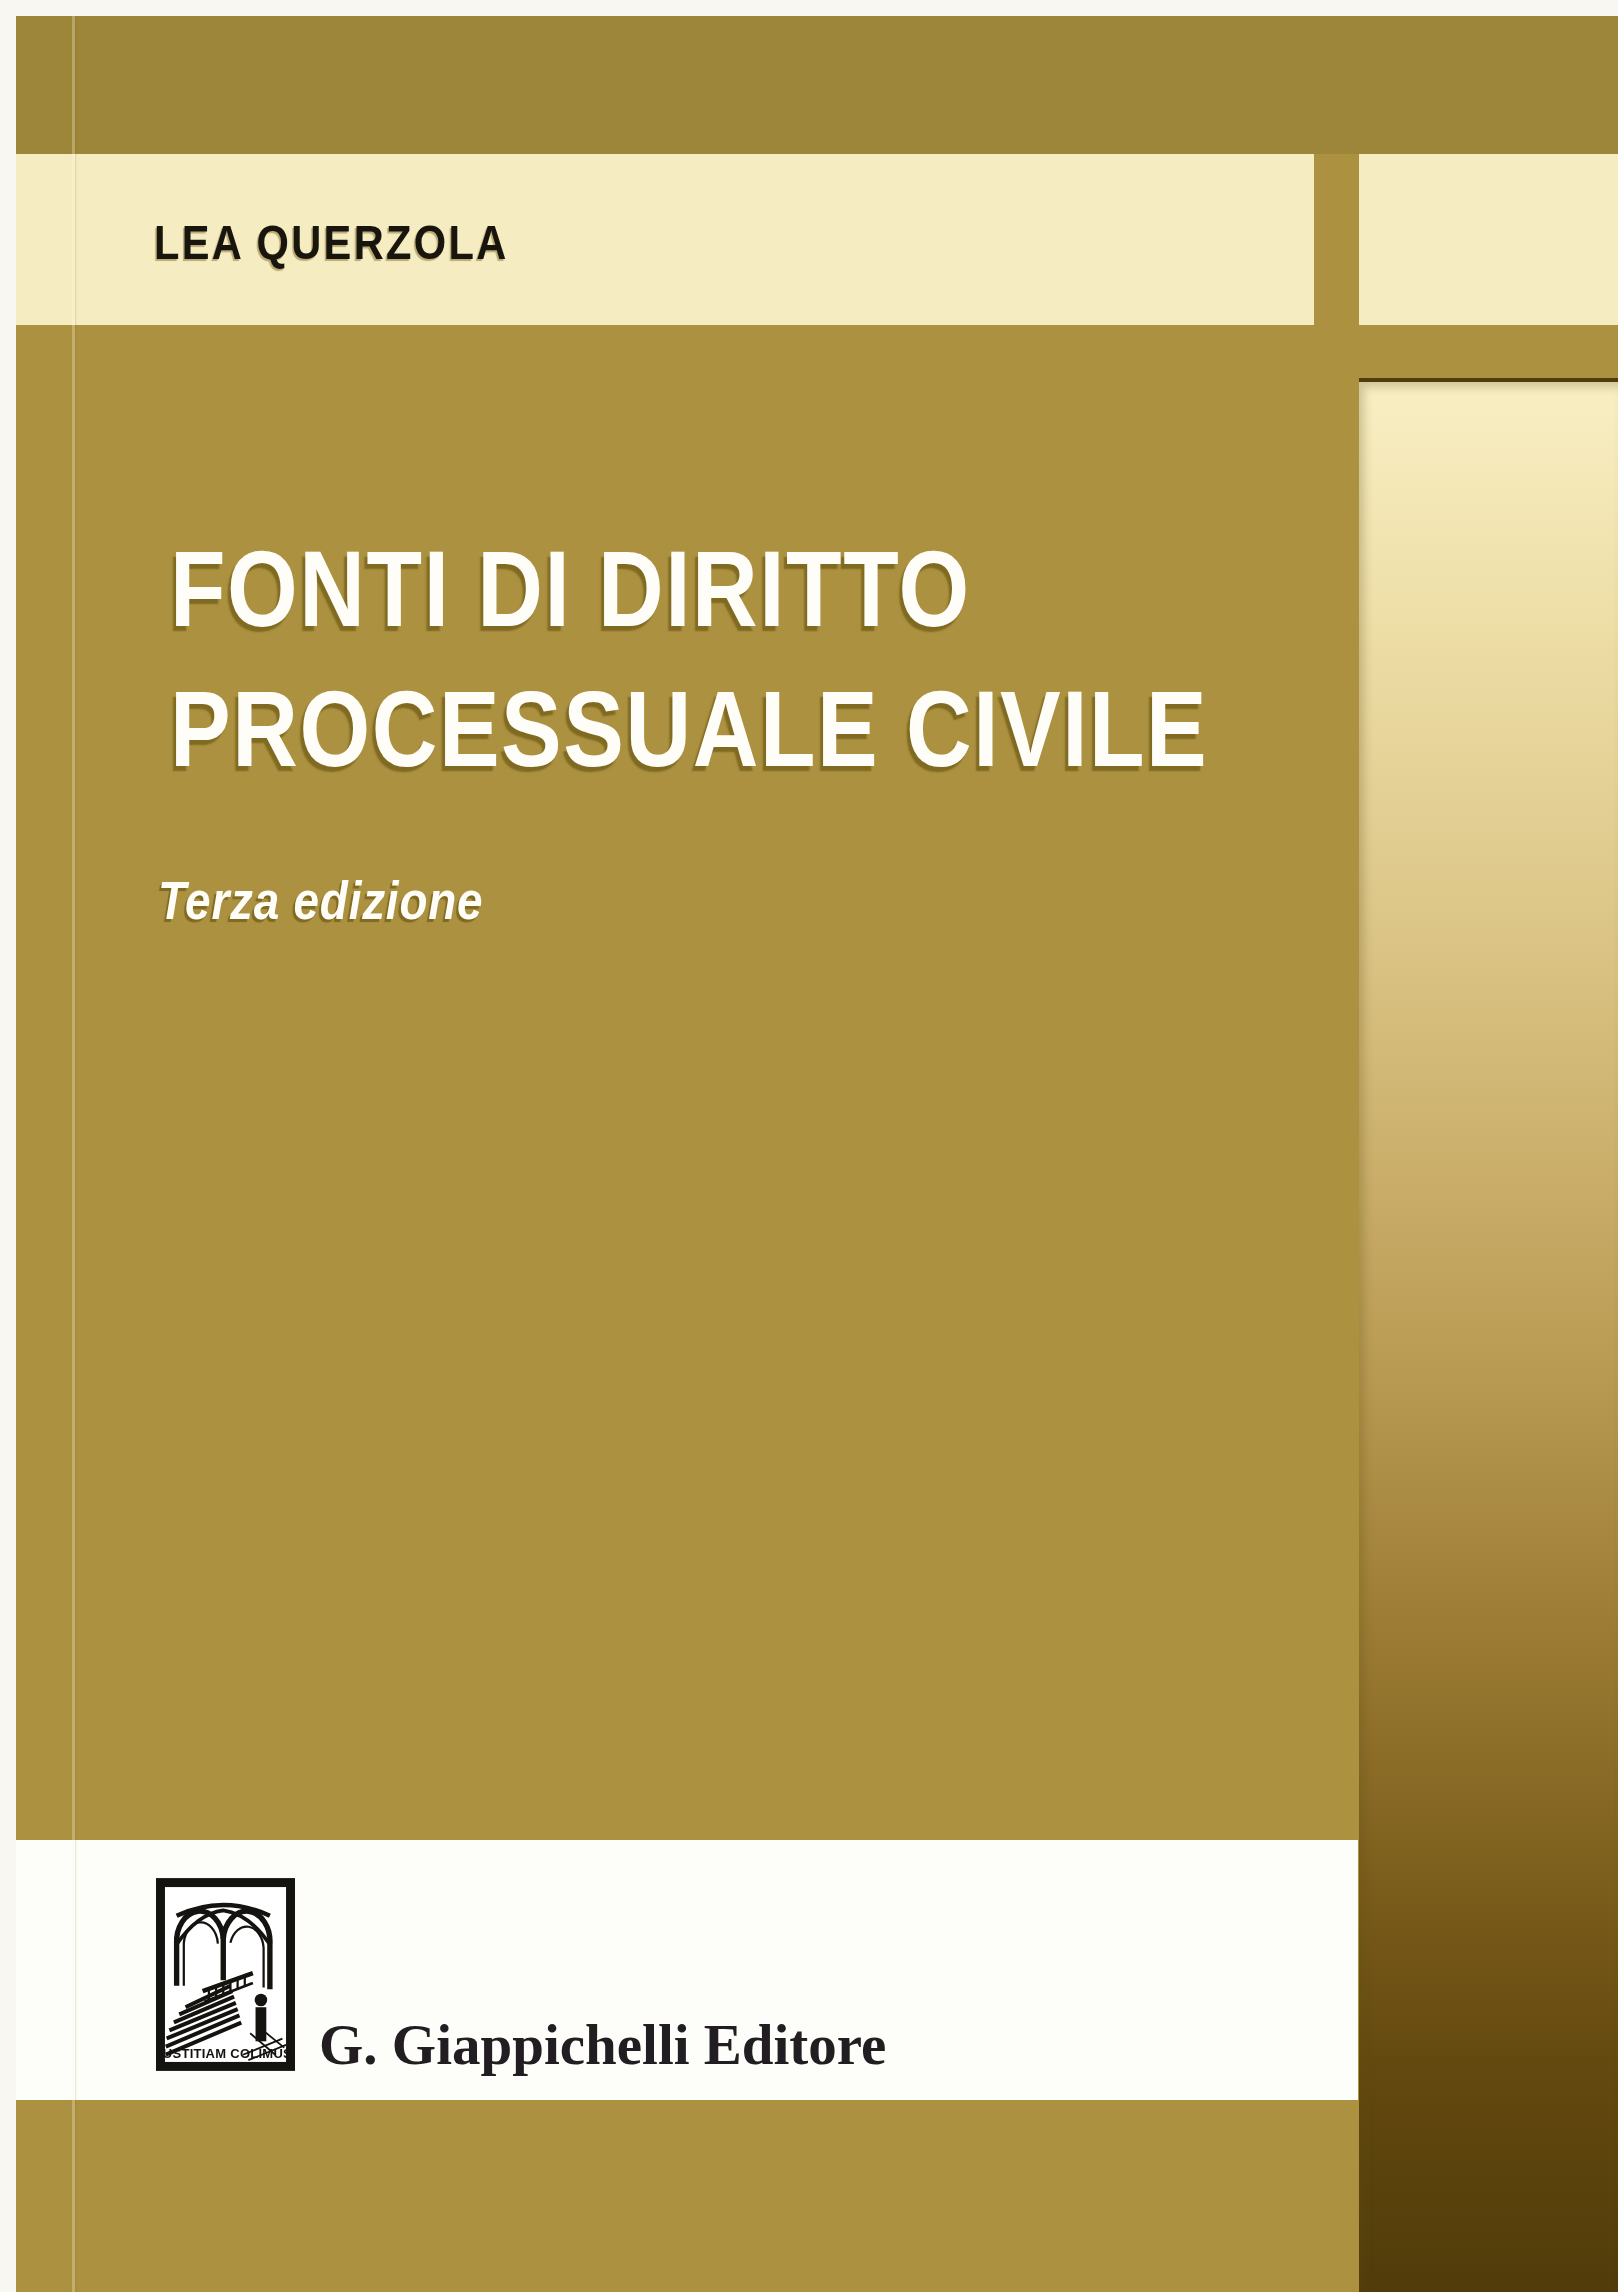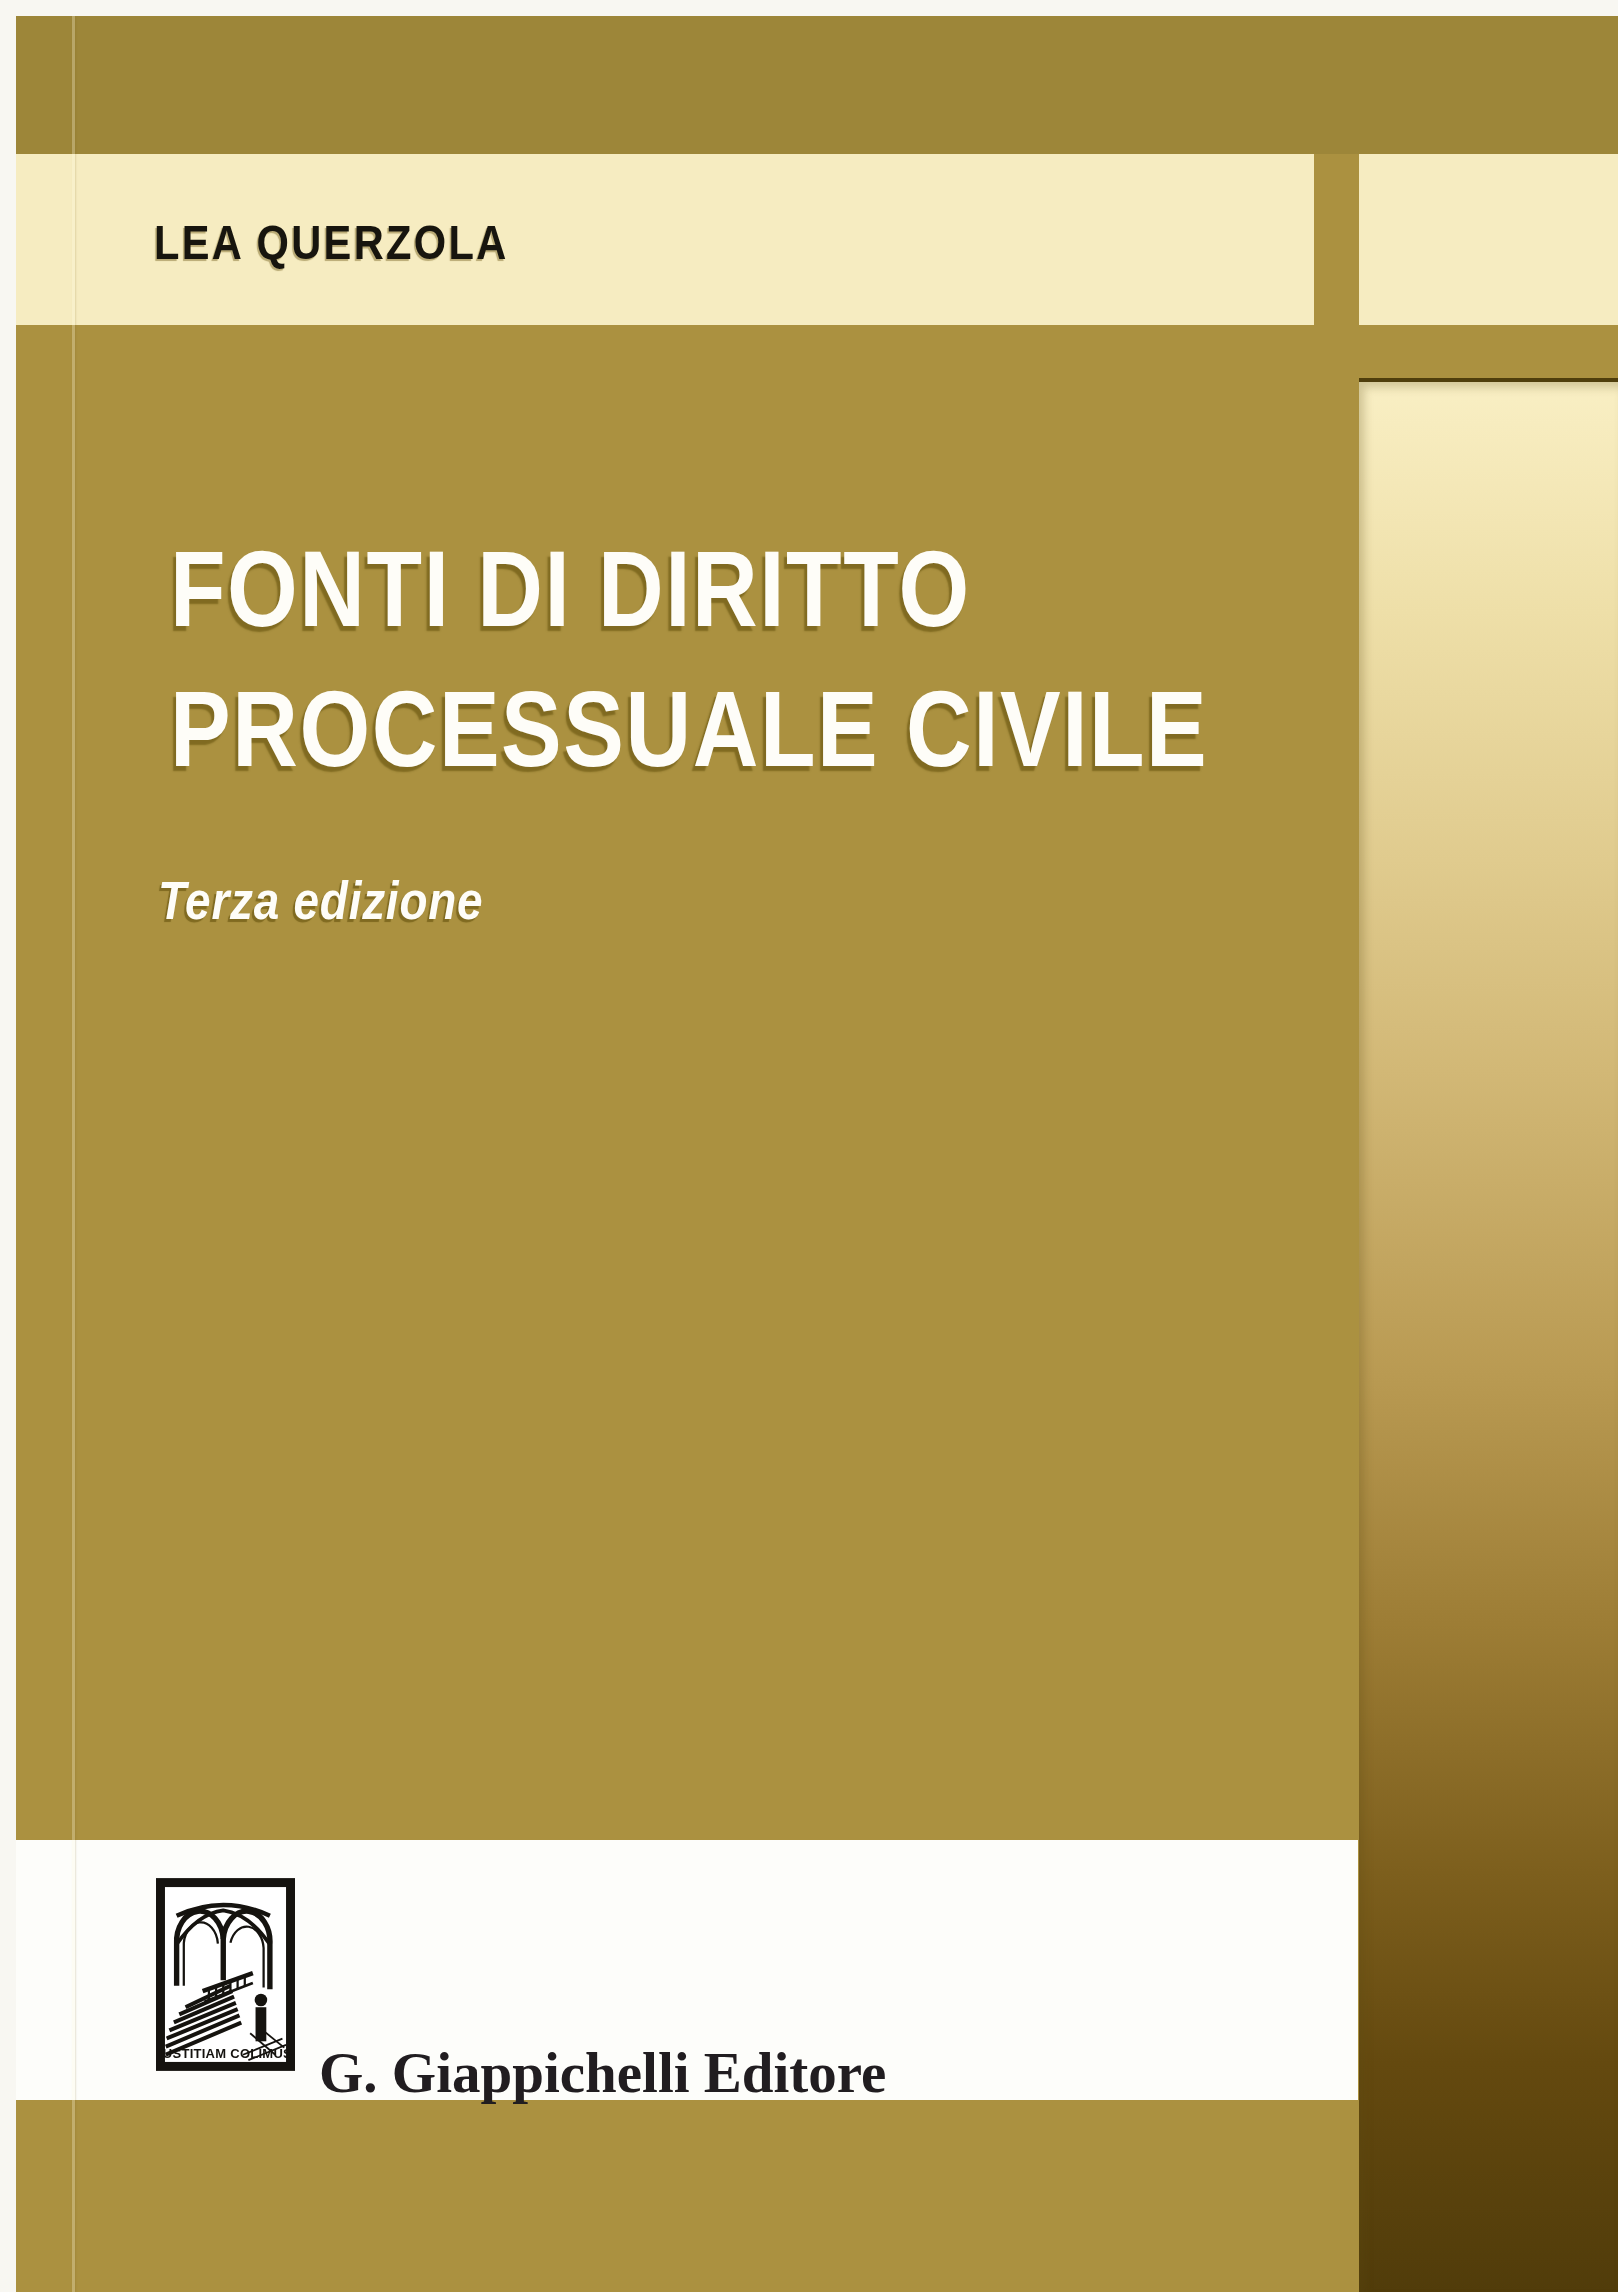--- a/index.html
+++ b/index.html
@@ -95,21 +95,21 @@
     background:var(--publisher-band,#fdfdfa);
   }
   .logo{
     position:absolute;left:140px;top:38px;width:139px;height:193px;
   }
   .publisher{
     position:absolute;left:303px;top:176px;
     font-family:"Liberation Serif",serif;
     font-size:57px;font-weight:700;
     color:var(--publisher-text,#211d20);
-    white-space:nowrap;line-height:1;margin-top:28px;
+    white-space:nowrap;line-height:1;
   }
   
   .spine-crease{
     position:absolute;left:56px;top:0;width:2.7px;height:100%;
     background:rgba(255,250,228,0.28);
     box-shadow:0.9px 0 1.8px rgba(120,100,30,0.18);
   }
 </style>
 </head>
 <body>

